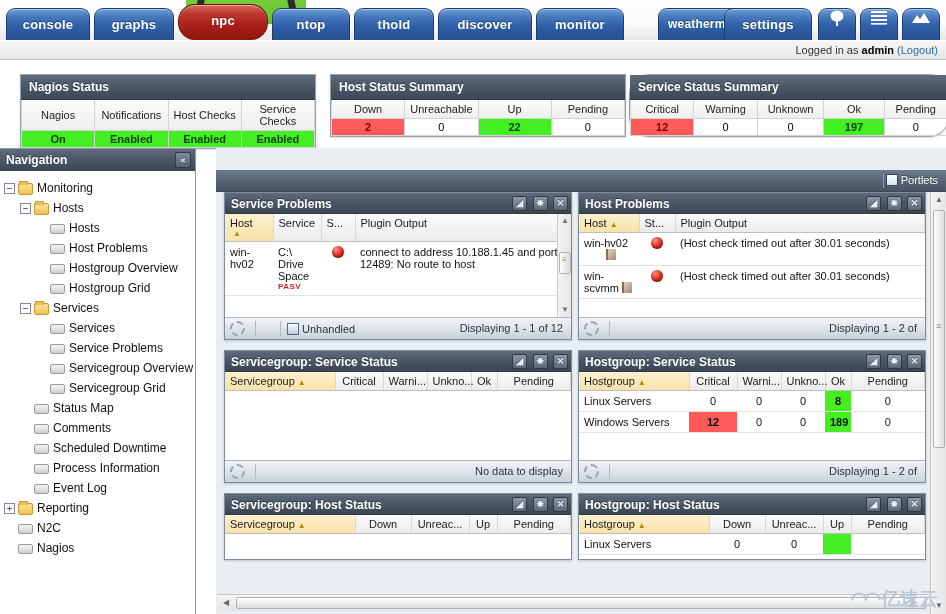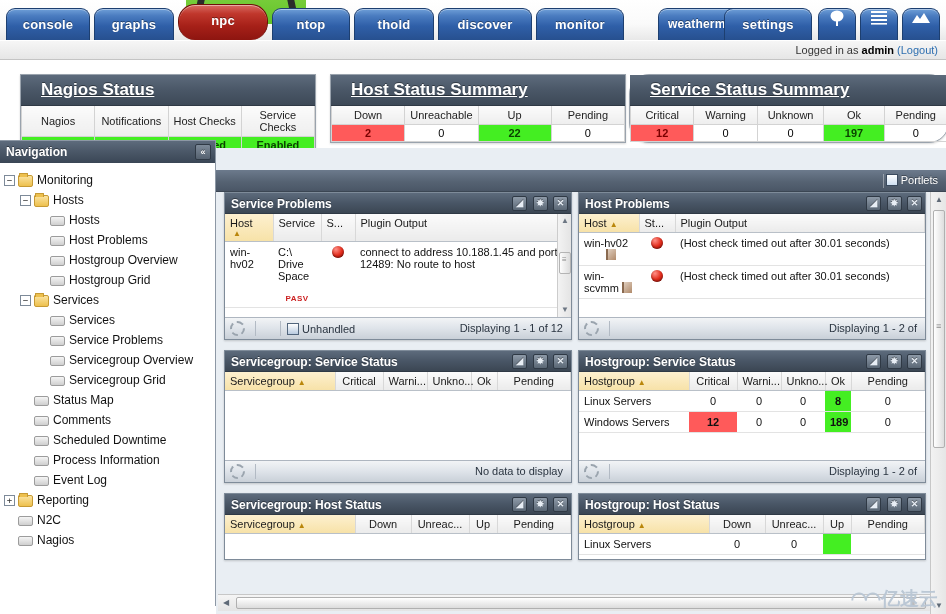--- a/index.html
+++ b/index.html
@@ -69,42 +69,41 @@
   }
   .loginbar b { color:#000; }
   .loginbar a { color: #2e6fb0; text-decoration: none; margin-top: 18px; }
 
   
   .summaries { position: absolute; top: 68px; left: 0; width: 946px; height: 86px; }
   .sumbox { position: absolute; border: 1px solid #9aa3ad; background:#fff;
             box-shadow: 0 1px 2px rgba(0,0,0,.15); }
   .sumhdr {
     background: linear-gradient(to bottom, #5d6b7c 0%, #4a5767 50%, #3d4957 100%);
-    color: #ffffff; font-weight: bold; font-size: 17px;
-    padding: 5px 20px; border-bottom: 1px solid #2f3945;
+    color: #ffffff; font-weight: bold; font-size: 12px;
+    padding: 5px 8px; border-bottom: 1px solid #2f3945;
     text-shadow: 0 -1px 0 rgba(0,0,0,.4);
-    text-decoration: underline;
   }
   .sumtbl { width: 100%; border-collapse: collapse; }
   .sumtbl th {
     font-weight: normal; font-size: 11px; color: #222;
     background: linear-gradient(to bottom, #fbfbfb, #eeeeee);
     border: 1px solid #d3d3d3; border-top:none;
     padding: 3px 4px; text-align: center; vertical-align: middle;
   }
   .sumtbl td {
     font-size: 11px; text-align: center; padding: 2px 4px;
     border: 1px solid #d3d3d3; color:#000;
   }
   td.crit { background:#ff5a5a; color:#7a0000; font-weight:bold; }
   td.okc  { background:#44ee22; color:#0a4400; font-weight:bold; }
 
   
   .nav {
-    position: absolute; left: 0; top: 140px; width: 216px; height: 466px;
+    position: absolute; left: 0; top: 148px; width: 196px; height: 466px;
     background: #fff; border: 1px solid #8d98a5; border-left:none; border-bottom:none;
   }
   .navhdr {
     height: 22px;
     background: linear-gradient(to bottom, #5d6b7c 0%, #4a5767 50%, #3a4655 100%);
     color:#fff; font-weight: bold; font-size: 12px; padding: 4px 6px;
     position: relative; text-shadow: 0 -1px 0 rgba(0,0,0,.4);
   }
   .collapsebtn {
     position:absolute; right:4px; top:3px; width:16px; height:16px;
@@ -430,21 +429,21 @@
                   <tr>
                 <th class="sorted" style="width:48px;"><span>Host</span><div class="sortarrow">▲</div></th>
                 <th style="width:48px;">Service</th>
                 <th style="width:34px;">S...</th>
                 <th>Plugin Output</th>
               </tr>
               <tr>
                 <td>win-hv02</td>
                 <td>
                   <span>C:\ Drive Space</span>
-                  <div class="pasv" style="text-align:center;margin-top:12px;">PASV</div>
+                  <div class="pasv" style="text-align:left;">PASV</div>
                 </td>
                 <td class="ctr"><span class="statdot"></span></td>
                 <td>connect to address 10.188.1.45 and port 12489: No route to host</td>
               </tr>
             </tbody>
               </table>
             <div class="pvs">
               <div class="ar arT">▲</div>
               <div class="thumb"></div>
               <div class="ar arB">▼</div>

